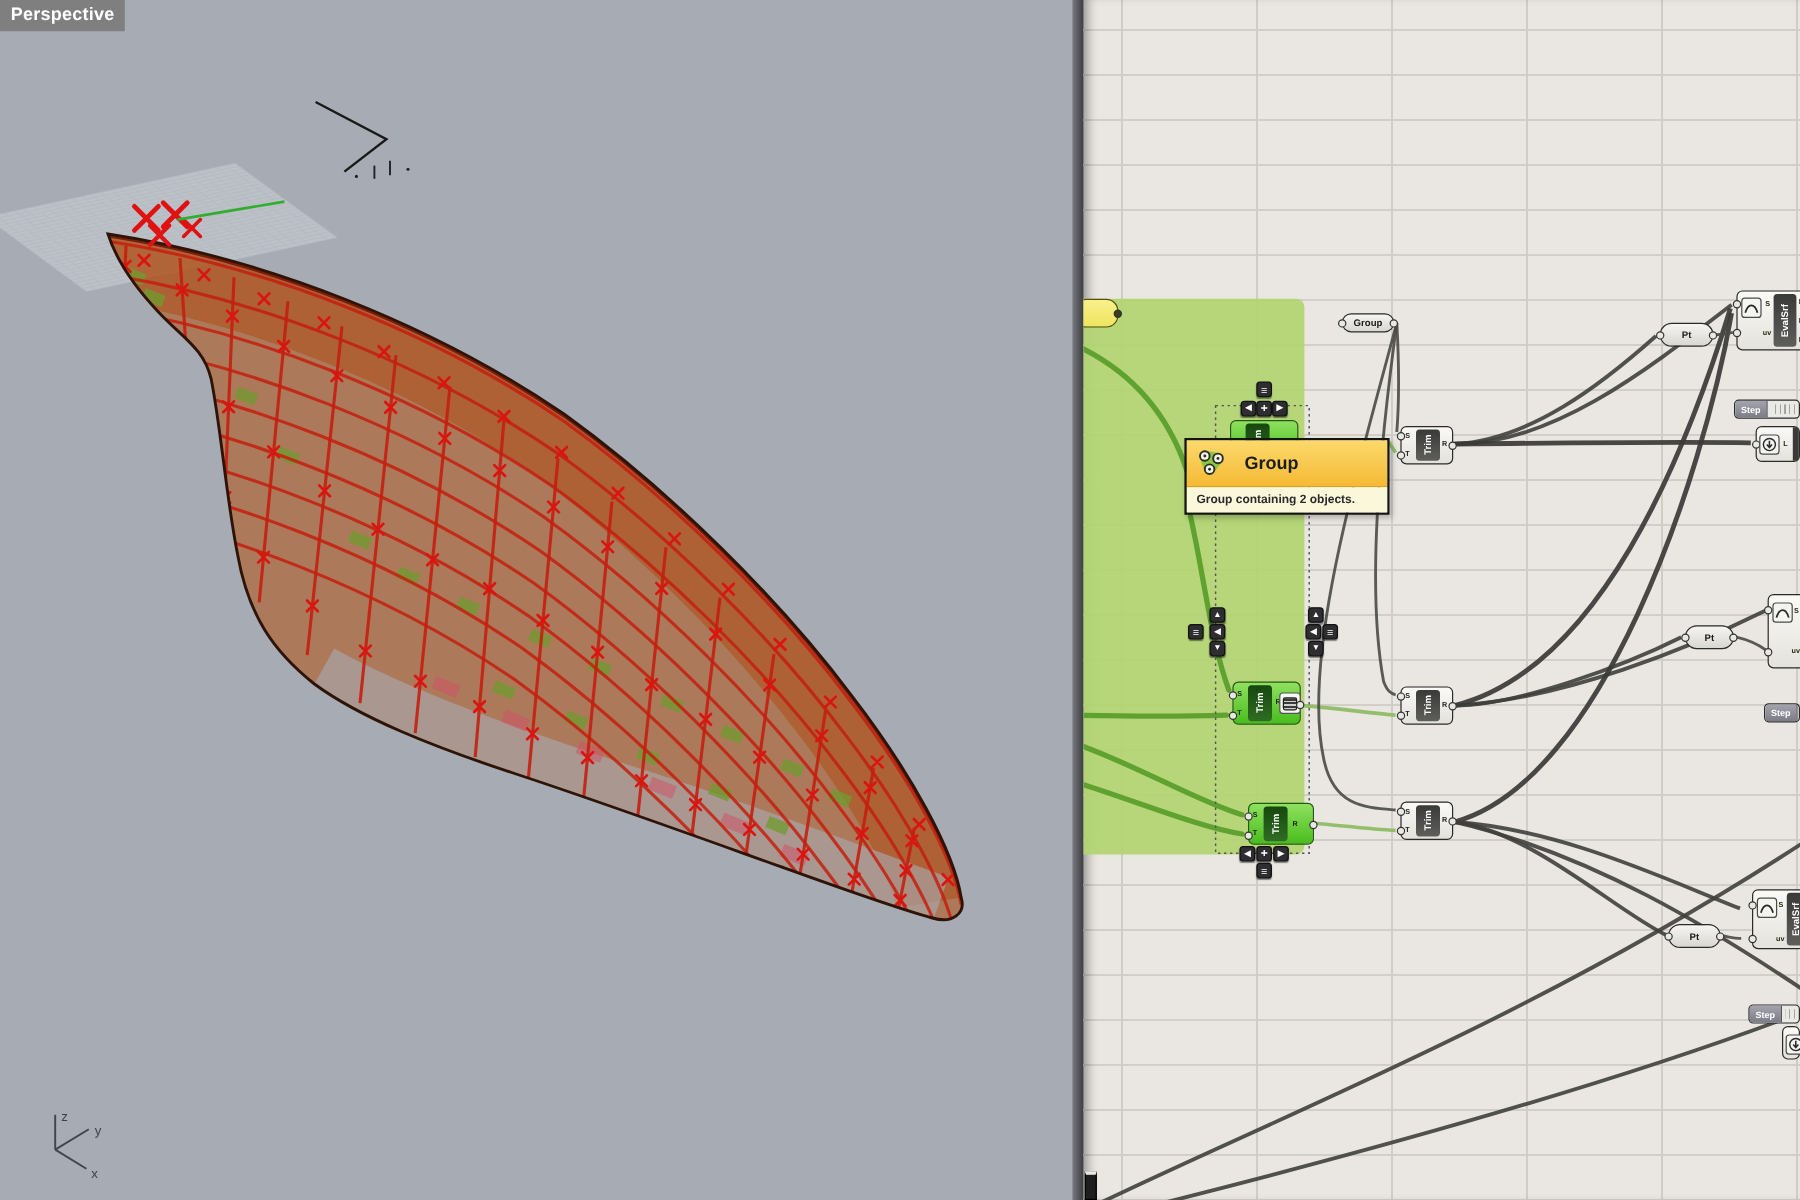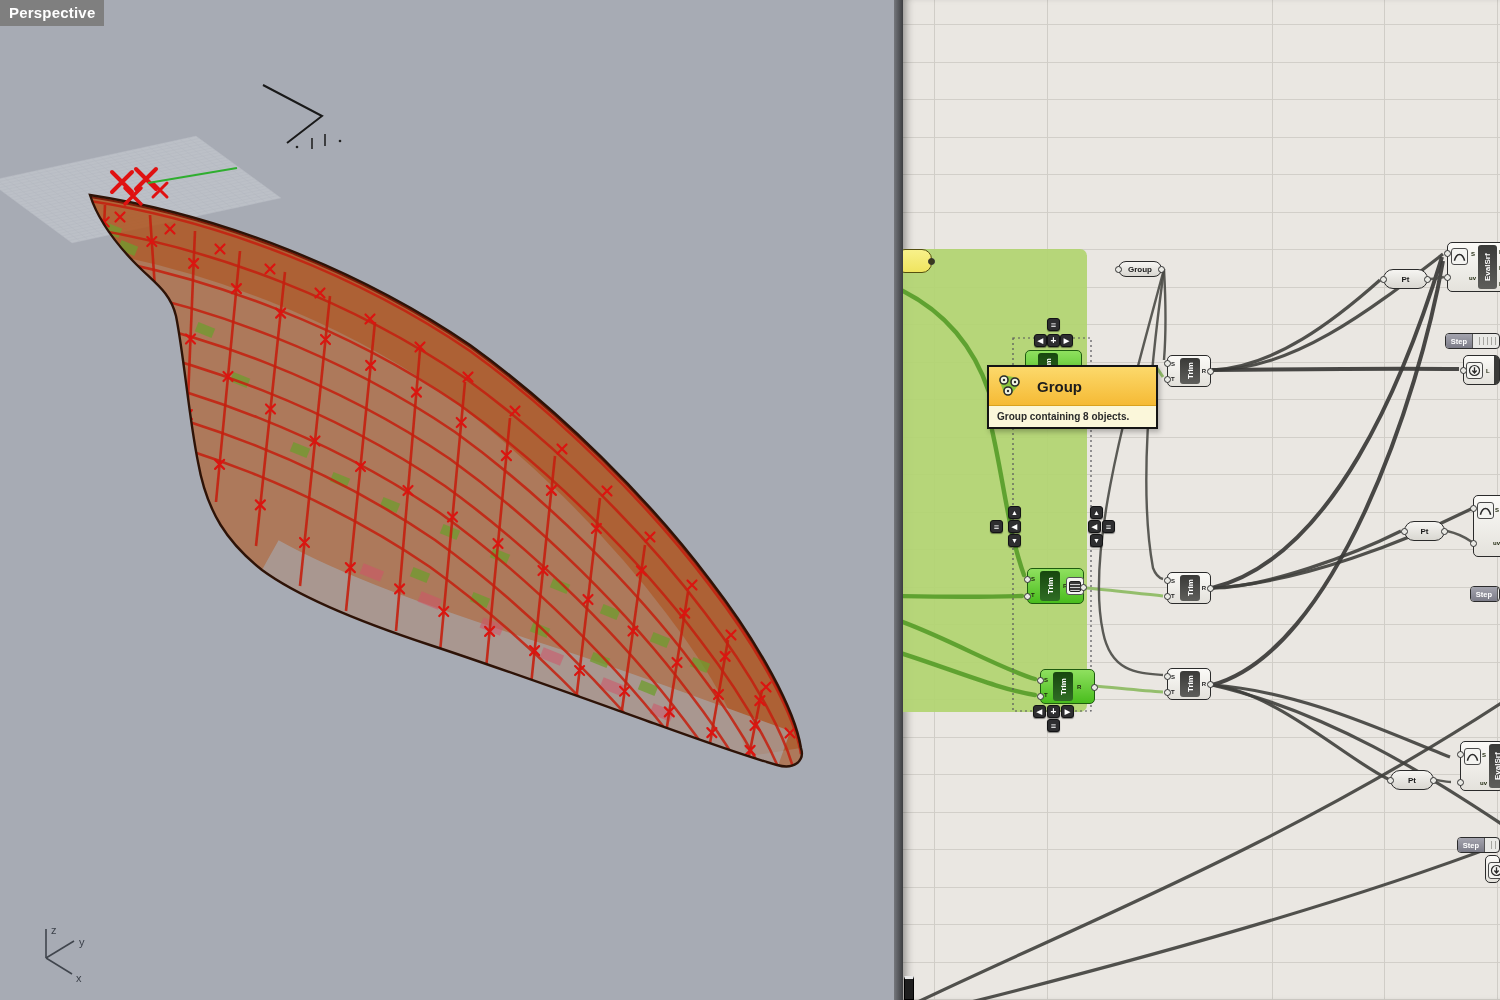--- a/index.html
+++ b/index.html
@@ -515,17 +515,17 @@
           <circle cx="8" cy="6" r="4" fill="#f2f6e4" stroke="#2d2d2d" stroke-width="1.6"></circle>
           <circle cx="19" cy="8" r="4" fill="#f2f6e4" stroke="#2d2d2d" stroke-width="1.6"></circle>
           <circle cx="12" cy="17" r="4" fill="#f2f6e4" stroke="#2d2d2d" stroke-width="1.6"></circle>
           <circle cx="8" cy="6" r="1.2" fill="#2d2d2d"></circle>
           <circle cx="19" cy="8" r="1.2" fill="#2d2d2d"></circle>
           <circle cx="12" cy="17" r="1.2" fill="#2d2d2d"></circle>
         </svg>
       </span>
       <span class="tt-title">Group</span>
     </div>
-    <div class="tt-desc">Group containing 8 objects.</div>
+    <div class="tt-desc">Group containing 2 objects.</div>
   </div>
 
   <div id="corner-box"></div>
 </div>
 
 </body></html>

